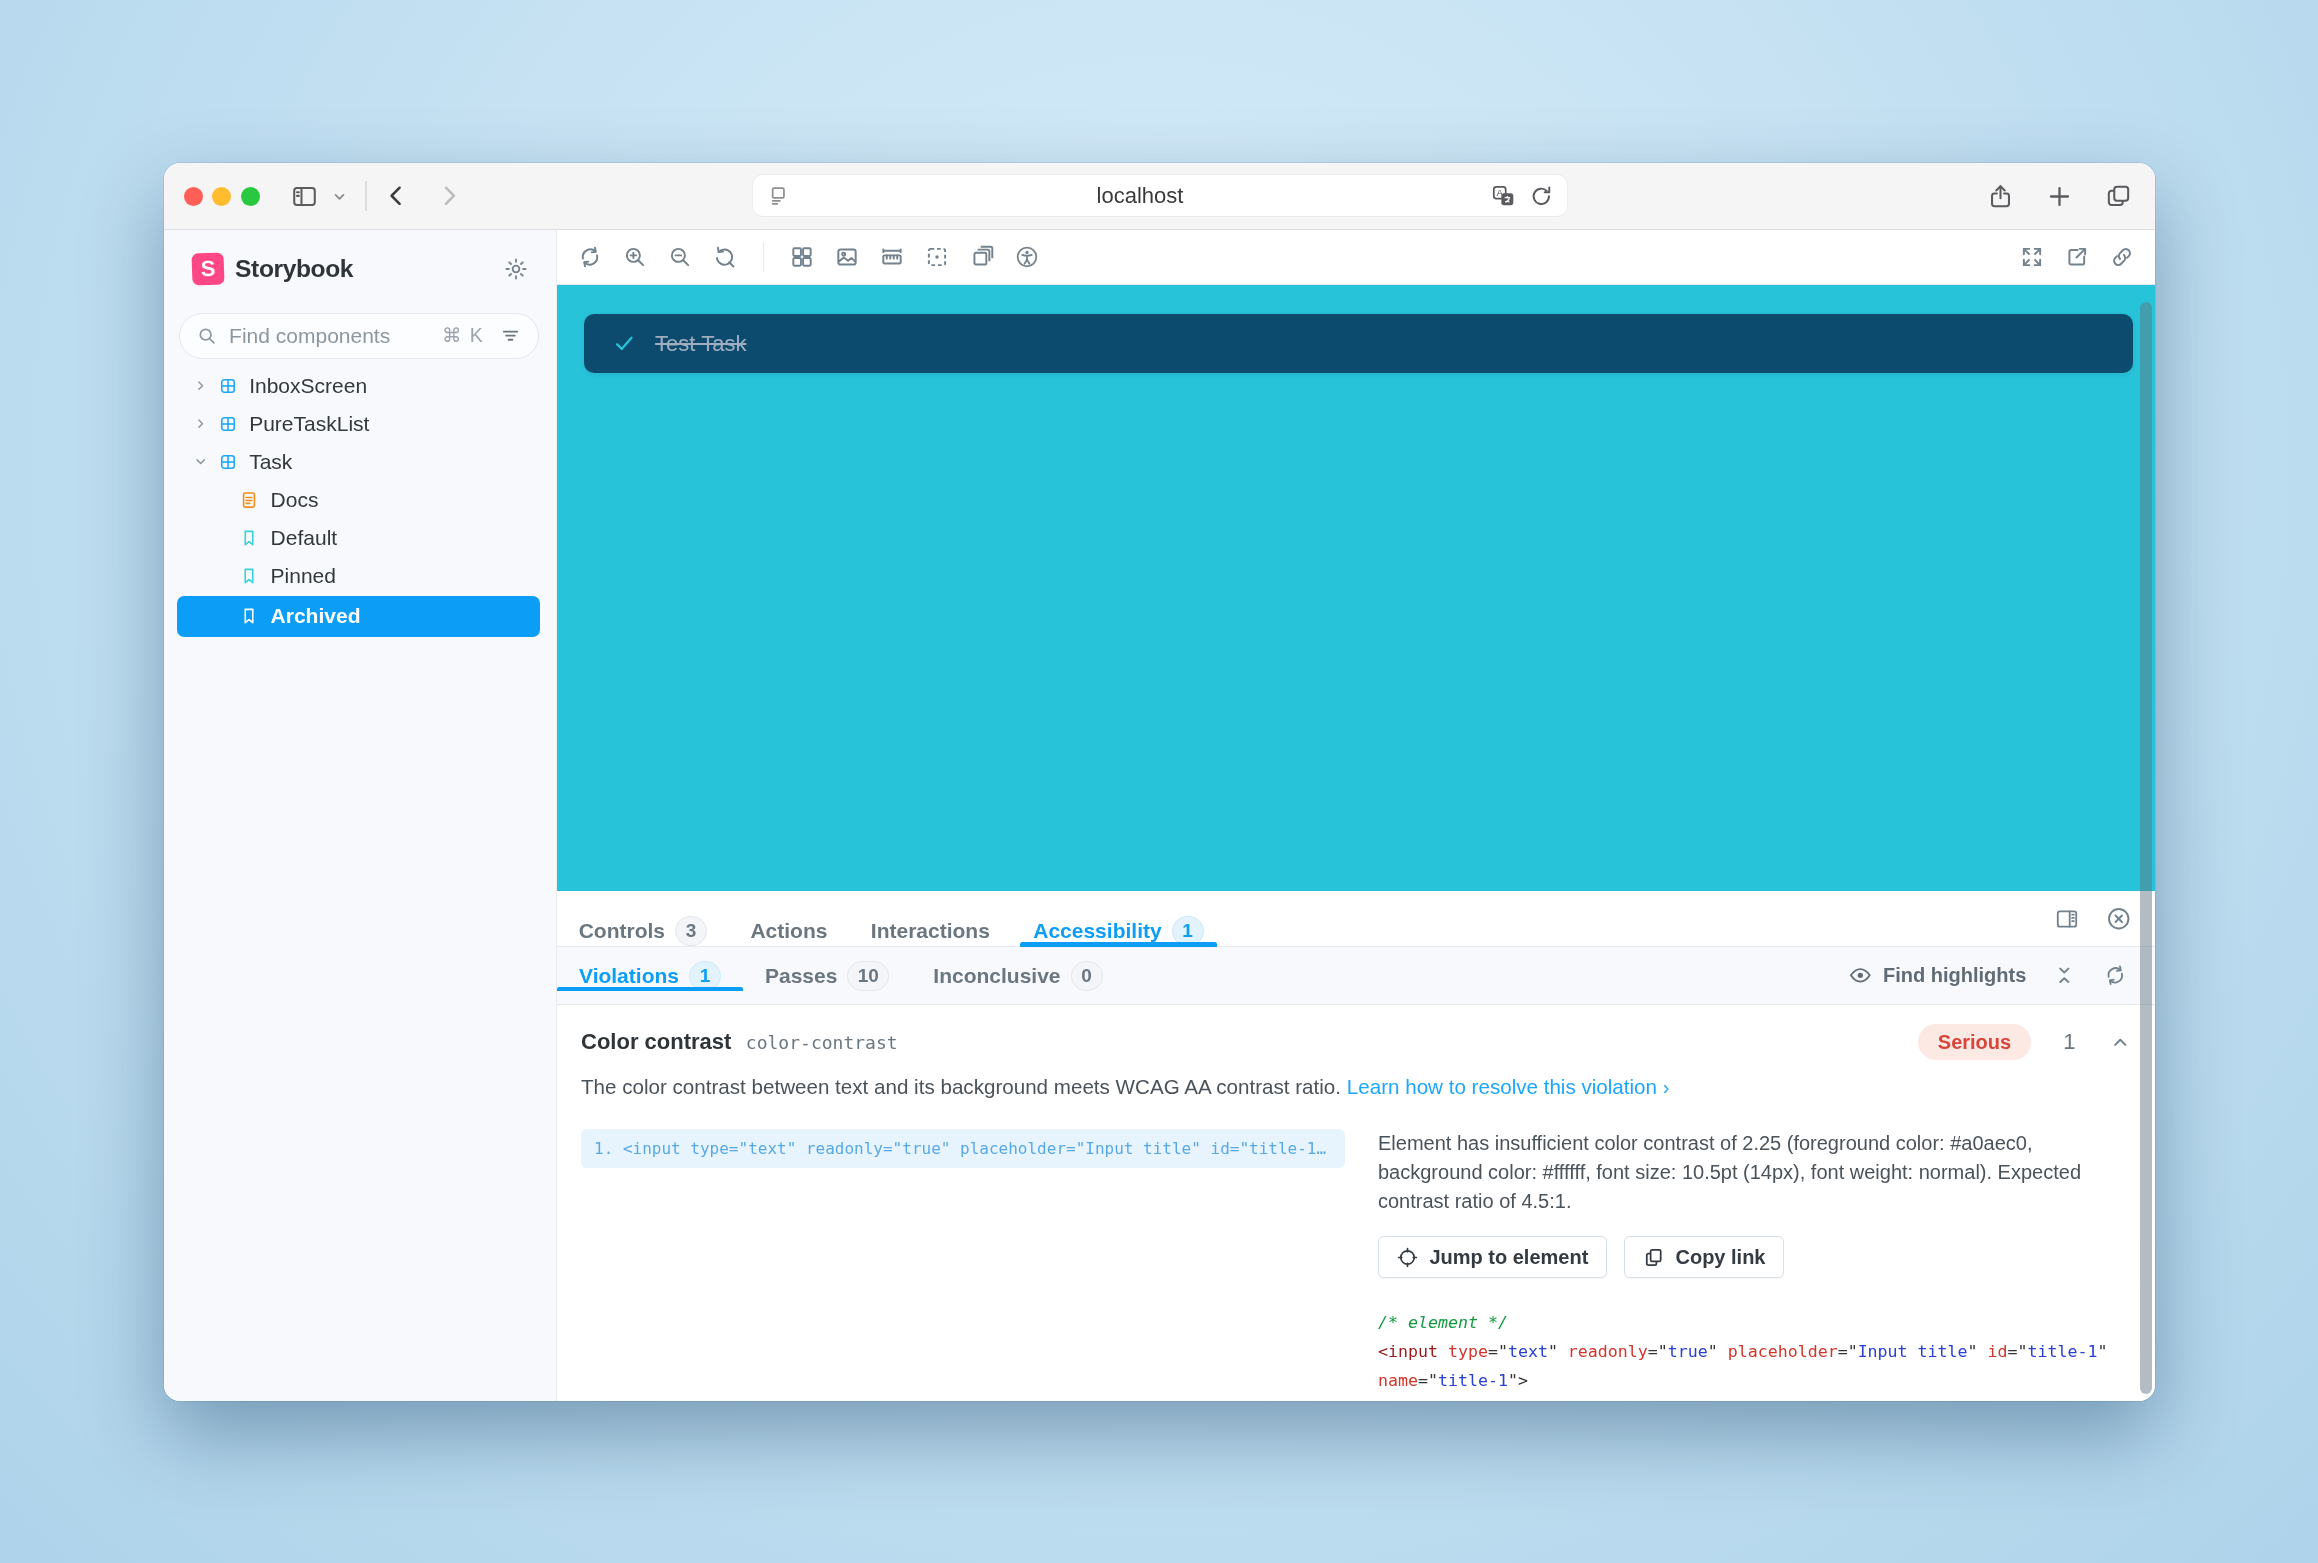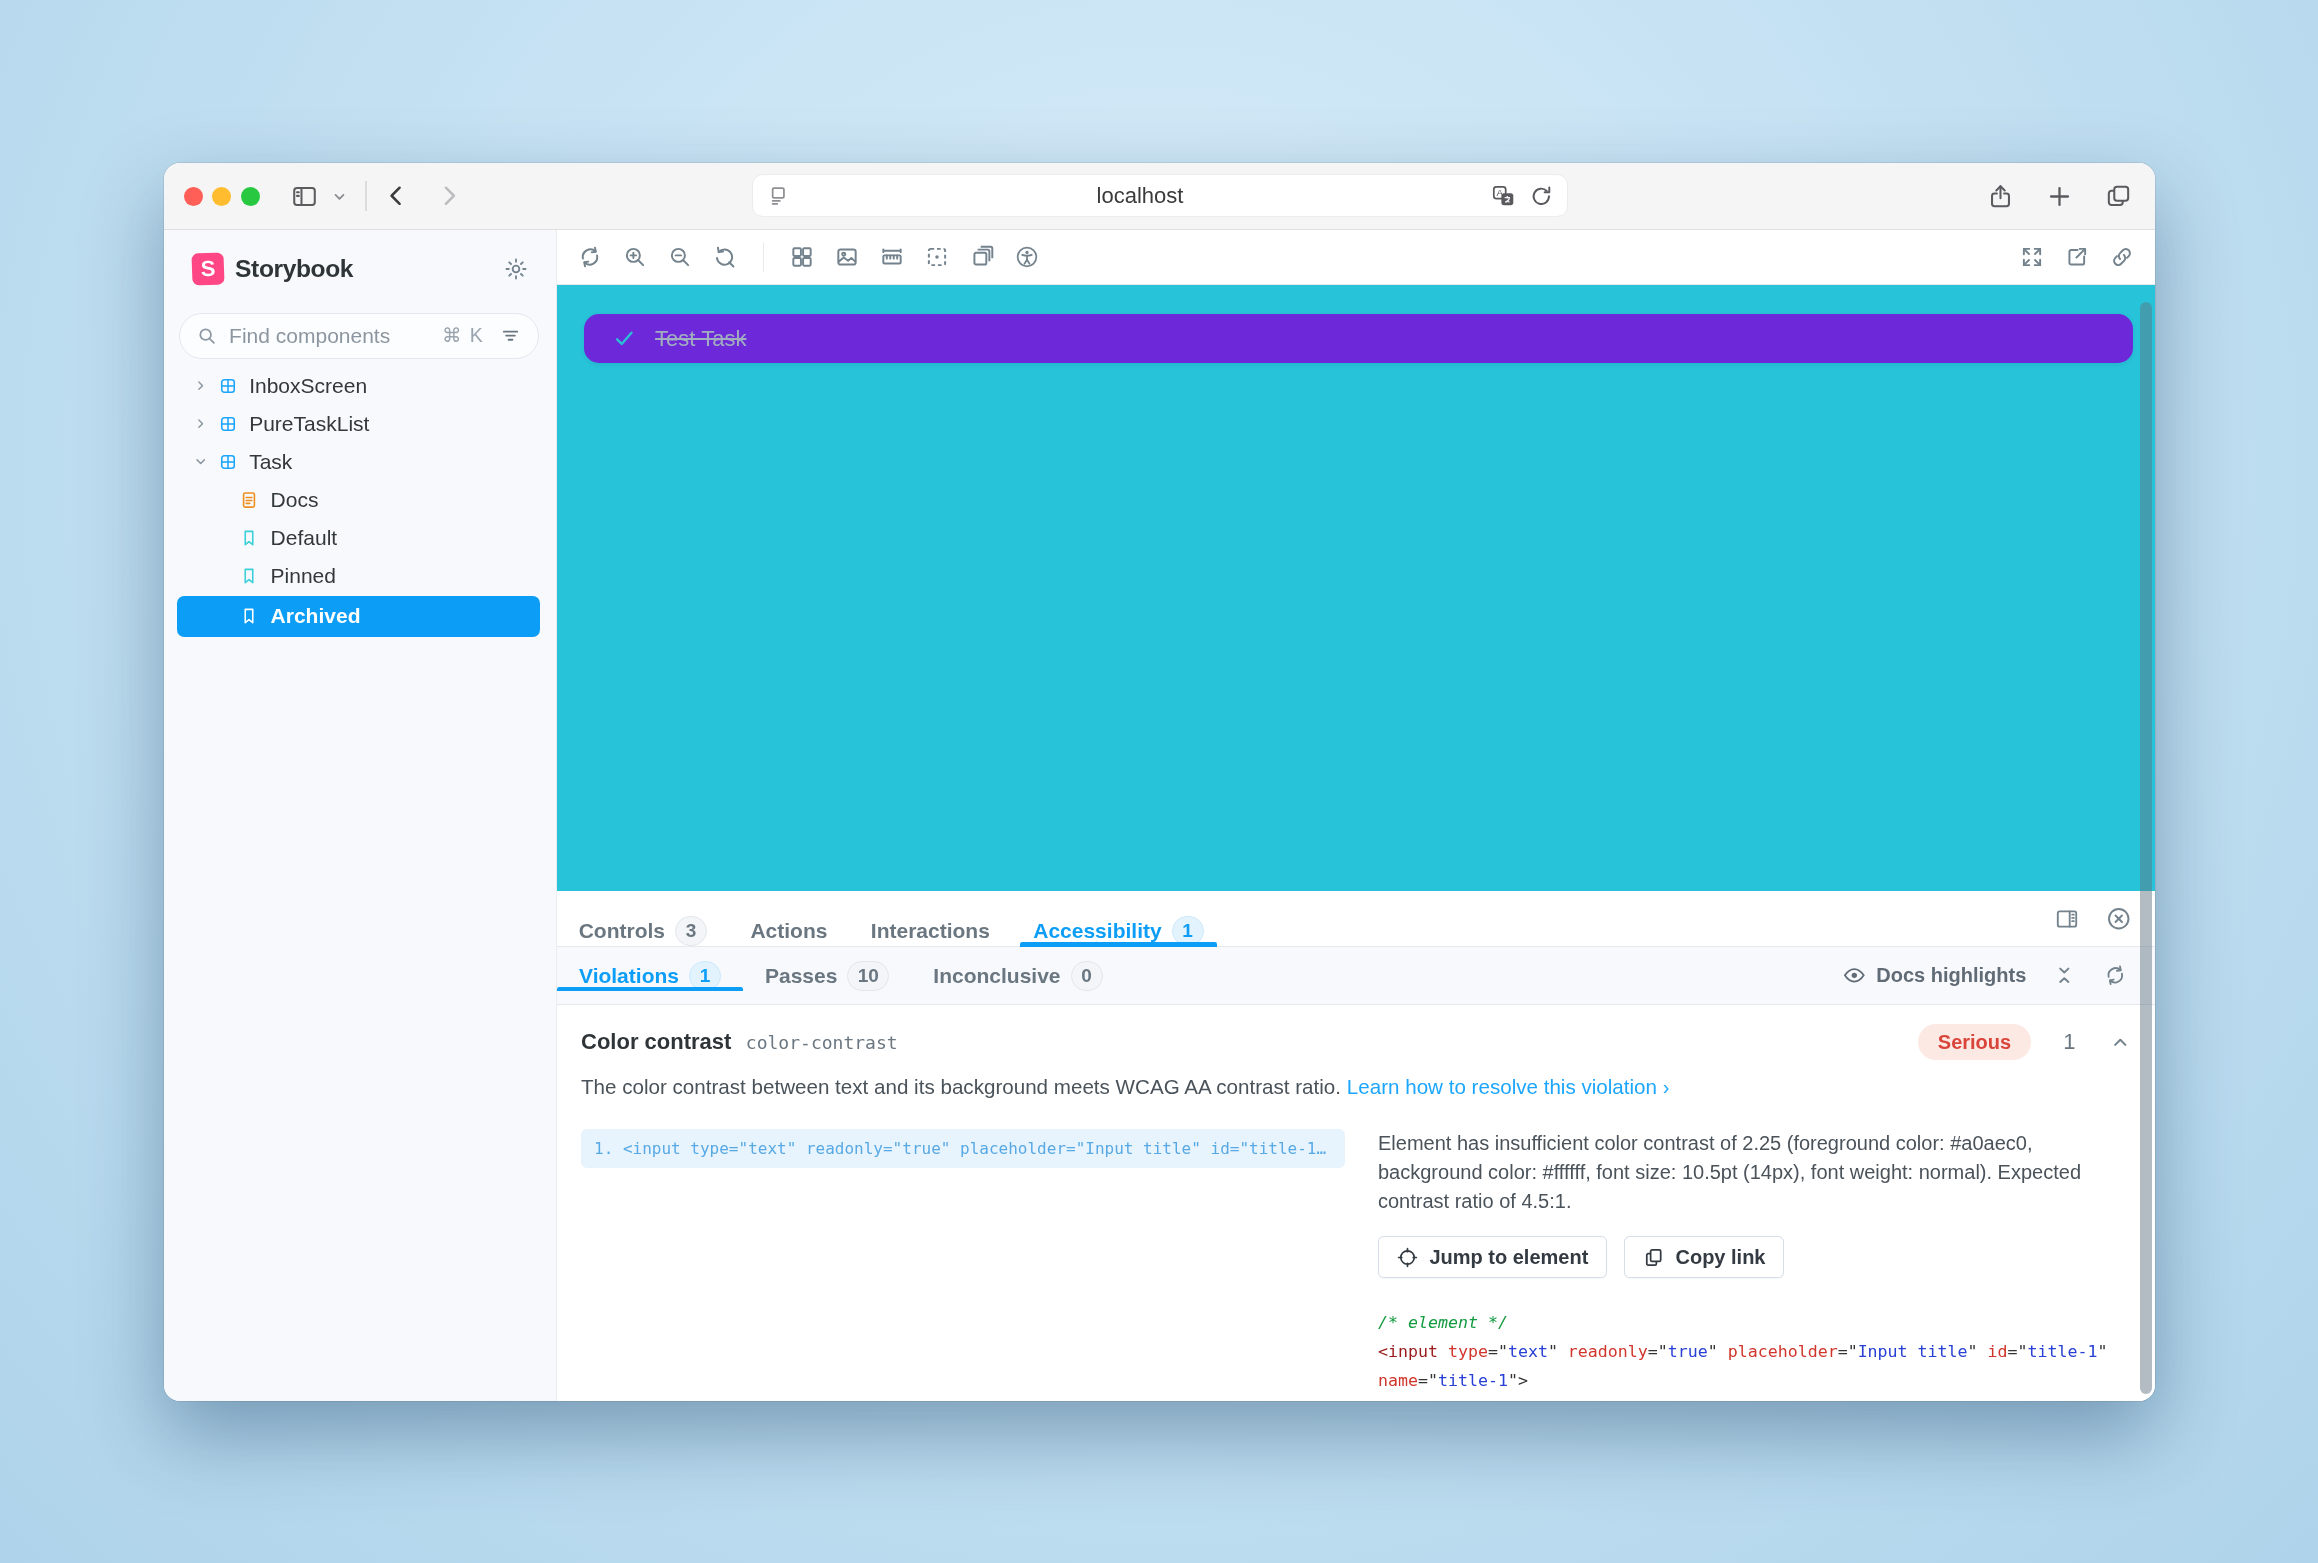--- a/index.html
+++ b/index.html
@@ -77,21 +77,21 @@
     height:55px; flex:0 0 55px; background:#fff; border-bottom:0.7px solid #e7e9ed;
     display:flex; align-items:center; padding:0 20px; color:#73828C;
   }
   .ctb-left { display:flex; align-items:center; gap:19px; }
   .ctb-right { margin-left:auto; display:flex; align-items:center; gap:19px; }
   .tbtn { width:26px; height:26px; display:flex; align-items:center; justify-content:center; }
   .tsep { width:1.4px; height:29px; background:#e7e9ed; margin:0 5.8px; }
 
   .preview { flex:1; background:#27c3d9; min-height:0; padding:29px 22px 0 27px; }
   .taskrow {
-    height:49px; background:#6d28d9; border-radius:15px; display:flex; align-items:center;
+    height:59px; background:#0c4a6e; border-radius:10px; display:flex; align-items:center;
     padding:0 27.5px; box-shadow:0 1.4px 4.3px rgba(0,40,60,.08);
   }
   .taskrow .tasklabel { font-size:22px; color:#a0aec0; text-decoration:line-through; margin-left:19px; }
 
   
   .panel { flex:0 0 510px; height:510px; background:#fff; display:flex; flex-direction:column; }
   .ptabs { height:56px; flex:0 0 56px; border-bottom:0.7px solid #e6e8eb; display:flex; align-items:stretch; padding-left:8.7px; }
   .ptab { position:relative; display:flex; align-items:center; gap:10px; padding:0 13px; margin-right:17.4px;
           font-size:21px; font-weight:700; color:#6a7680;margin-top:24px; }
   .ptab.active { color:#0c9ef7; }
@@ -516,21 +516,21 @@
             <span class="badge">0</span>
           </div>
           <div class="subbar-right">
             <div class="show-hl">
               <span>
                   <svg width="24.6" height="24.6" viewBox="0 0 24 24" fill="none" stroke="currentColor" stroke-width="1.7">
                     <path d="M2.8 12c2.7-4.1 5.9-6.1 9.2-6.1s6.5 2 9.2 6.1c-2.7 4.1-5.9 6.1-9.2 6.1S5.5 16.1 2.8 12z"></path>
                     <circle cx="12" cy="12" r="2.6" fill="currentColor" stroke="none"></circle>
                   </svg>
                 </span>
-              <span>Docs highlights</span>
+              <span>Find highlights</span>
             </div>
             <span class="ic">
                 <svg width="24.6" height="24.6" viewBox="0 0 24 24" fill="none" stroke="currentColor" stroke-width="1.9" stroke-linecap="round" stroke-linejoin="round">
                   <polyline points="8,5.5 12,9.2 16,5.5"></polyline>
                   <polyline points="8,18.5 12,14.8 16,18.5"></polyline>
                 </svg>
               </span>
             <span class="ic">
                 <svg width="24.6" height="24.6" viewBox="0 0 24 24" fill="none" stroke="currentColor" stroke-width="1.8" stroke-linecap="round" stroke-linejoin="round">
                   <path d="M5.5 13.5a7 7 0 0 1 11.6-6.6"></path>

